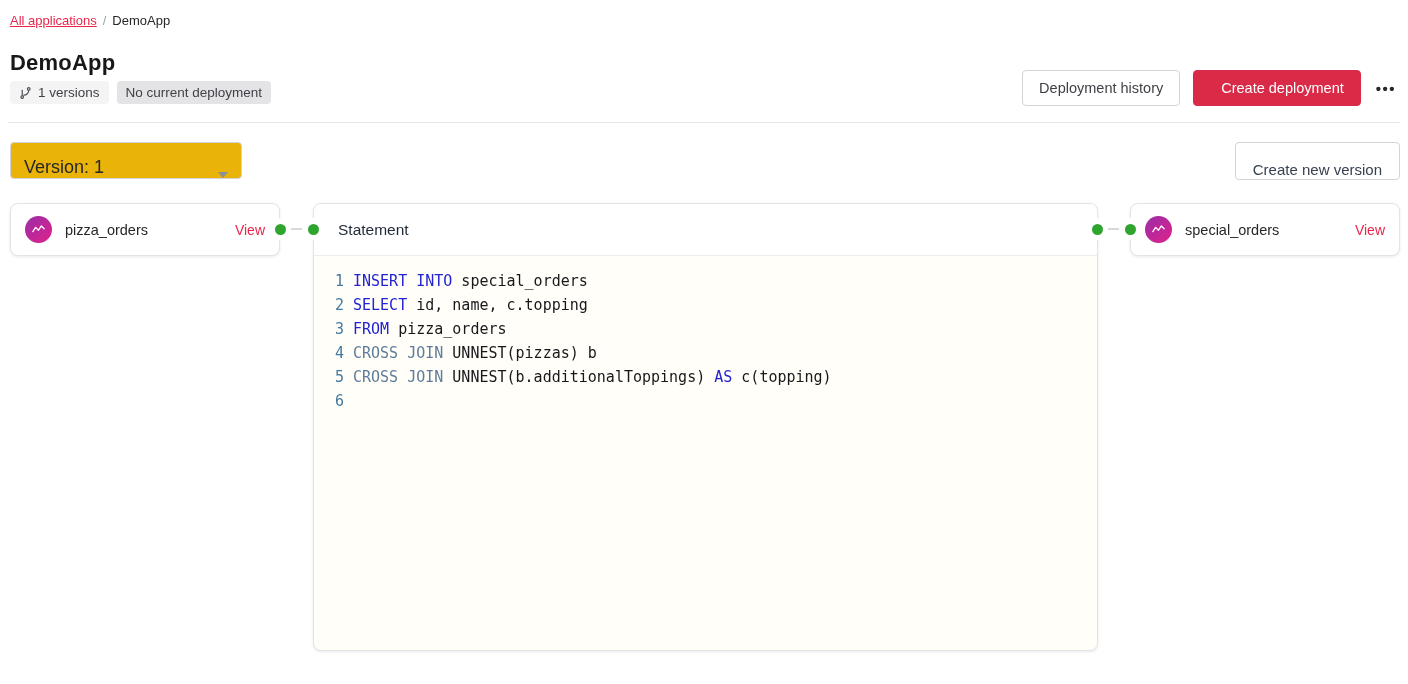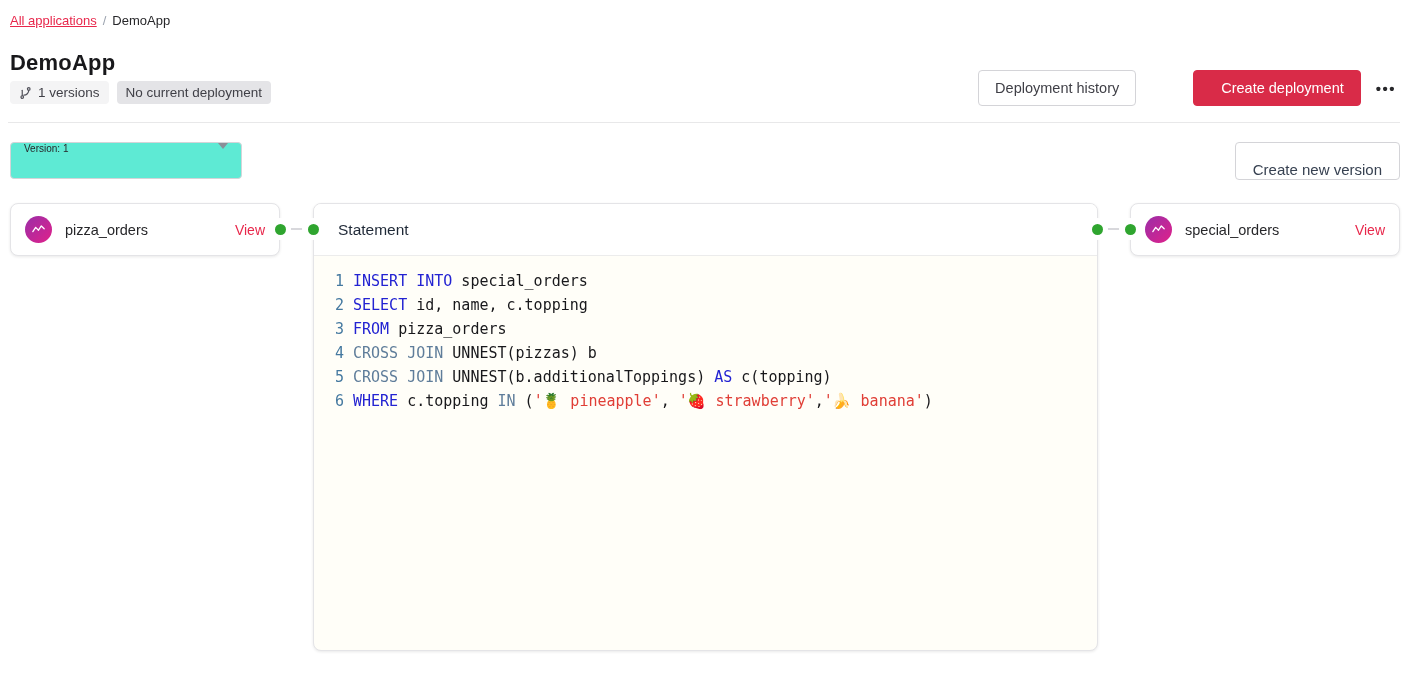--- a/index.html
+++ b/index.html
@@ -22,29 +22,29 @@
   .crumb-current{color:#27272a;}
 
   
   .page-title{position:absolute;left:10px;top:50px;font-size:22px;font-weight:700;color:#18181b;letter-spacing:.2px;}
   .badges{position:absolute;left:10px;top:81px;display:flex;gap:8px;align-items:center;}
   .badge{display:flex;align-items:center;gap:6px;padding:4px 9px;border-radius:4px;font-size:13.5px;color:#3f3f46;}
   .badge.versions{background:#f4f4f5;}
   .badge.deployment{background:#e4e4e7;}
 
   .header-actions{position:absolute;right:10px;top:70px;display:flex;align-items:center;gap:13px;}
-  .btn{font-family:"Liberation Sans",sans-serif;font-size:14.5px;border-radius:4px;padding:9px 16px;cursor:pointer;white-space:nowrap;margin-left:44px;}
+  .btn{font-family:"Liberation Sans",sans-serif;font-size:14.5px;border-radius:4px;padding:9px 16px;cursor:pointer;white-space:nowrap;}
   .btn-outline{background:#fff;border:1px solid #d4d4d8;color:#3f3f46;}
   .btn-primary{background:var(--accent);border:1px solid var(--accent);color:#fff;padding-left:27px;}
   .more-btn{background:none;border:none;color:#27272a;font-size:15px;font-weight:700;letter-spacing:1.5px;cursor:pointer;padding:4px 2px;}
 
   .divider{position:absolute;left:8px;right:8px;top:122px;height:1px;background:#e8e8e9;}
 
   
-  .version-select{position:absolute;left:10px;top:142px;width:232px;height:37px;border:1px solid #d4d4d8;border-radius:4px;background:#5eead4;display:flex;align-items:flex-start;justify-content:space-between;padding:0 13px;font-size:10px;color:#27272a;cursor:pointer;}
+  .version-select{position:absolute;left:10px;top:142px;width:232px;height:37px;border:1px solid #d4d4d8;border-radius:4px;background:#eab308;display:flex;align-items:flex-end;justify-content:space-between;padding:0 13px;font-size:18px;color:#27272a;cursor:pointer;}
   .caret-down{width:0;height:0;border-left:5px solid transparent;border-right:5px solid transparent;border-top:6px solid #8a8f98;}
   .create-version-btn{position:absolute;right:8px;top:142px;height:38px;background:#fff;border:1px solid #d4d4d8;border-radius:4px;font-size:15px;color:#374151;padding:18px 17px;cursor:pointer;font-family:"Liberation Sans",sans-serif;}
 
   
   .node-card{position:absolute;top:203px;width:270px;height:53px;background:#fff;border:1px solid #e4e4e7;border-radius:8px;box-shadow:0 1px 3px rgba(0,0,0,.09);display:flex;align-items:center;gap:13px;padding:0 14px;cursor:pointer;}
   .node-card.left{left:10px;}
   .node-card.right{left:1130px;}
   .stream-icon{width:27px;height:27px;border-radius:50%;background:linear-gradient(135deg,#9a2ea8 0%,#e0218a 100%);display:flex;align-items:center;justify-content:center;flex-shrink:0;}
   .node-label{flex:1;font-size:14.5px;color:#27272a;}
   .view-link{color:var(--link);font-size:14px;cursor:pointer;}
@@ -157,21 +157,20 @@
         <div class="code-line">
           <span class="ln">4</span>
           <span class="code-text"><span class="soft">CROSS JOIN</span><span class="plain"> UNNEST(pizzas) b</span></span>
         </div>
         <div class="code-line">
           <span class="ln">5</span>
           <span class="code-text"><span class="soft">CROSS JOIN</span><span class="plain"> UNNEST(b.additionalToppings) </span><span class="kw">AS</span><span class="plain"> c(topping)</span></span>
         </div>
         <div class="code-line">
           <span class="ln">6</span>
-          <span class="code-text"><span class="kw">WHERE</span><span class="plain"> c.topping </span><span class="soft">IN</span><span class="plain"> (</span><span class="str">'🍍 pineapple'</span><span class="plain">, </span><span class="str">'🍓 strawberry'</span><span class="plain">,</span><span class="str">'🍌 banana'</span><span class="plain">)</span></span>
         </div>
       </div>
   </div>
 
   <div class="node-card right">
     <span class="stream-icon">
       <svg width="17" height="17" viewBox="0 0 24 24" fill="none" stroke="#ffffff" stroke-width="1.8" stroke-linecap="round" stroke-linejoin="round">
         <polyline points="4,15 8,9 12,13 16,7 20,11"></polyline>
       </svg>
     </span>

